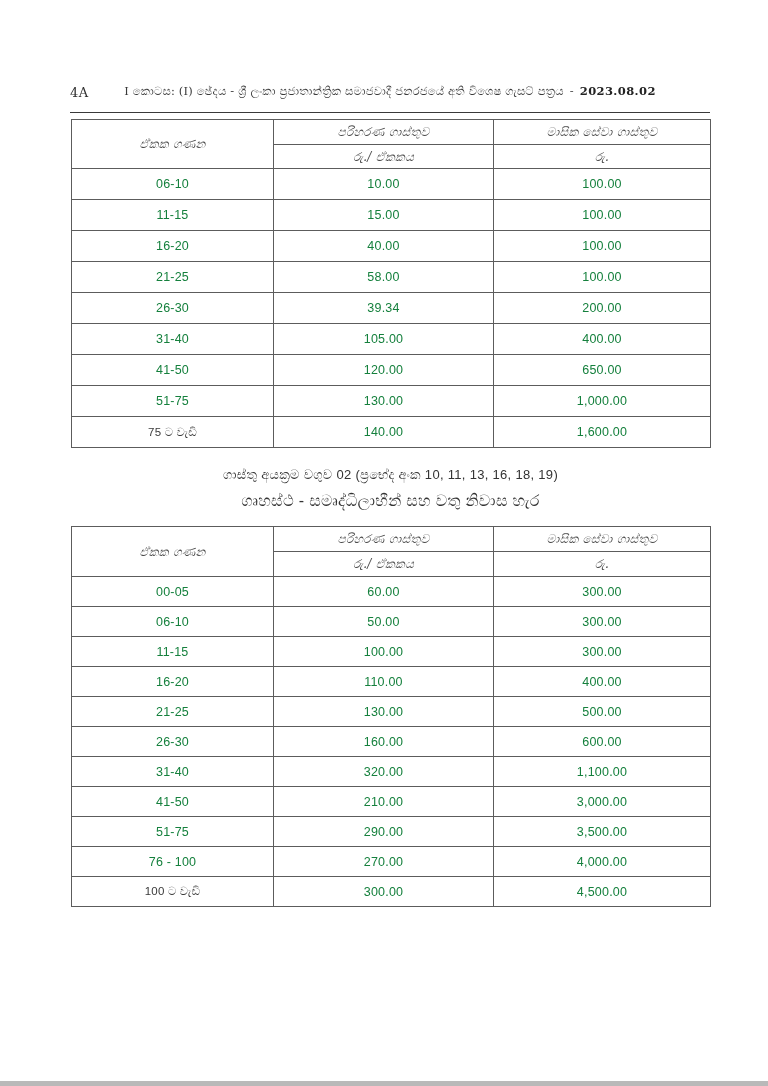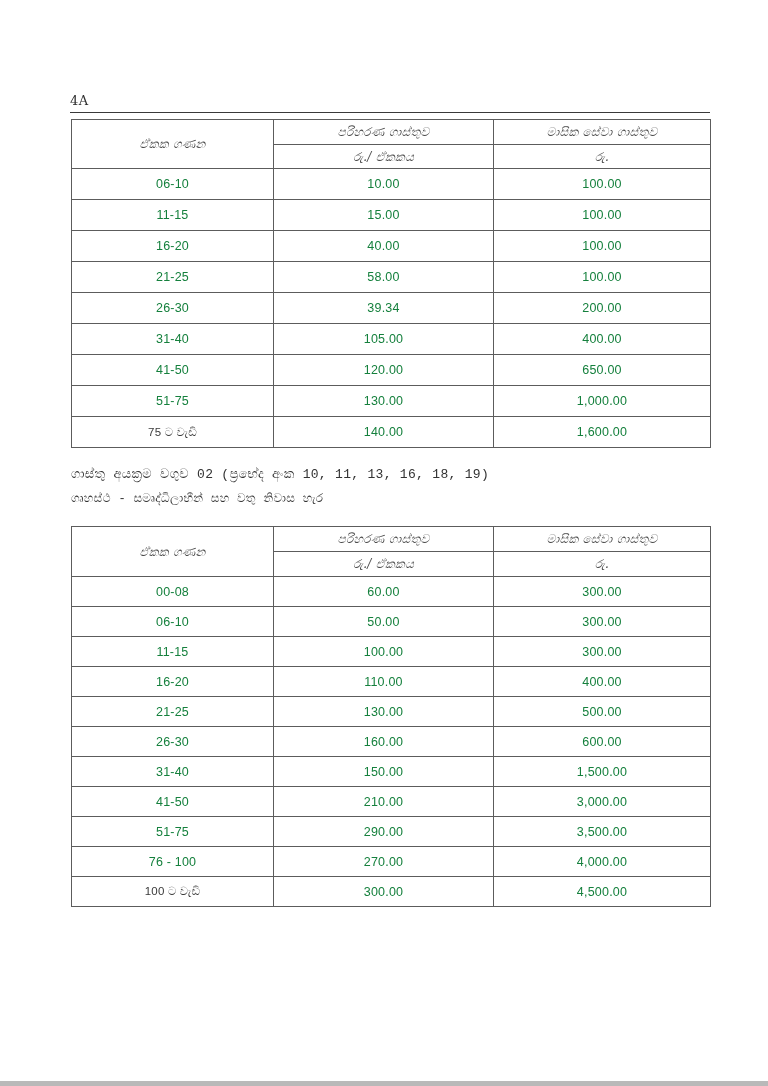--- a/index.html
+++ b/index.html
@@ -6,21 +6,21 @@
   html, body { width: 768px; height: 1086px; }
   body {
     position: relative;
     width: 768px; height: 1086px;
     background: #ffffff;
     font-family: "DejaVu Serif", serif;
     color: #2f2f2f;
     overflow: hidden;
   }
   .page-header {
-    position: absolute; left: 70px; top: 92px; width: 640px; height: 20px;
+    position: absolute; left: 70px; top: 84px; width: 640px; height: 20px;
   }
   .page-num {
     position: absolute; left: 0; top: 1px;
     font-size: 13px; color: #2e2e2e; letter-spacing: 0.5px;
     font-family: "DejaVu Serif", serif;
   }
   .header-center {
     position: absolute; left: 40px; right: 40px; top: 0; height: 20px;
     text-align: center; font-size: 11.5px; color: #3a3a3a;
     white-space: nowrap; letter-spacing: 0.2px;
@@ -57,35 +57,38 @@
   tbody td {
     font-family: "Liberation Sans", sans-serif;
     font-size: 12.5px; color: #15803d;
     letter-spacing: 0.2px;
   }
   tbody td.mixed {
     font-family: Liberation Sans, sans-serif;
     font-size: 11.5px; color: #3a3a3a;
   }
   .caption {
-    position: absolute; left: 71px; width: 639px; text-align: left;
-    color: #333333; font-family: Liberation Mono, monospace;
+    position: absolute; left: 71px; width: 639px; text-align: center;
+    color: #333333; font-family: Liberation Sans, sans-serif;
   }
   .caption-1 { top: 467px; font-size: 13px; letter-spacing: 0.3px; }
-  .caption-2 { top: 492px; font-size: 12px; letter-spacing: 0.3px; }
+  .caption-2 { top: 492px; font-size: 16px; letter-spacing: 0.3px; }
   .bottom-edge {
     position: absolute; left: 0; top: 1081px; width: 768px; height: 5px;
     background: #b9b9b9;
   }
 </style>
 </head>
 <body>
 
 <div class="page-header">
   <span class="page-num">4A</span>
+  <div class="header-center">
+    <span>I කොටස: (I) ඡේදය - ශ්‍රී ලංකා ප්‍රජාතාන්ත්‍රික සමාජවාදී ජනරජයේ අති විශෙෂ ගැසට් පත්‍රය</span><span class="dash">-</span><span class="date">2023.08.02</span>
+  </div>
 </div>
 <div class="header-rule"></div>
 
 <table class="tariff t1">
   <colgroup>
       <col style="width:202px">
       <col style="width:220px">
       <col style="width:217px">
     </colgroup>
   <thead>
@@ -163,21 +166,21 @@
       <td>පරිහරණ ගාස්තුව</td>
       <td>මාසික සේවා ගාස්තුව</td>
     </tr>
     <tr class="hrow hrow2">
       <td>රු./ ඒකකය</td>
       <td>රු.</td>
     </tr>
   </thead>
   <tbody>
     <tr>
-        <td>00-08</td>
+        <td>00-05</td>
         <td>60.00</td>
         <td>300.00</td>
       </tr>
     <tr>
         <td>06-10</td>
         <td>50.00</td>
         <td>300.00</td>
       </tr>
     <tr>
         <td>11-15</td>
@@ -194,22 +197,22 @@
         <td>130.00</td>
         <td>500.00</td>
       </tr>
     <tr>
         <td>26-30</td>
         <td>160.00</td>
         <td>600.00</td>
       </tr>
     <tr>
         <td>31-40</td>
-        <td>150.00</td>
-        <td>1,500.00</td>
+        <td>320.00</td>
+        <td>1,100.00</td>
       </tr>
     <tr>
         <td>41-50</td>
         <td>210.00</td>
         <td>3,000.00</td>
       </tr>
     <tr>
         <td>51-75</td>
         <td>290.00</td>
         <td>3,500.00</td>

